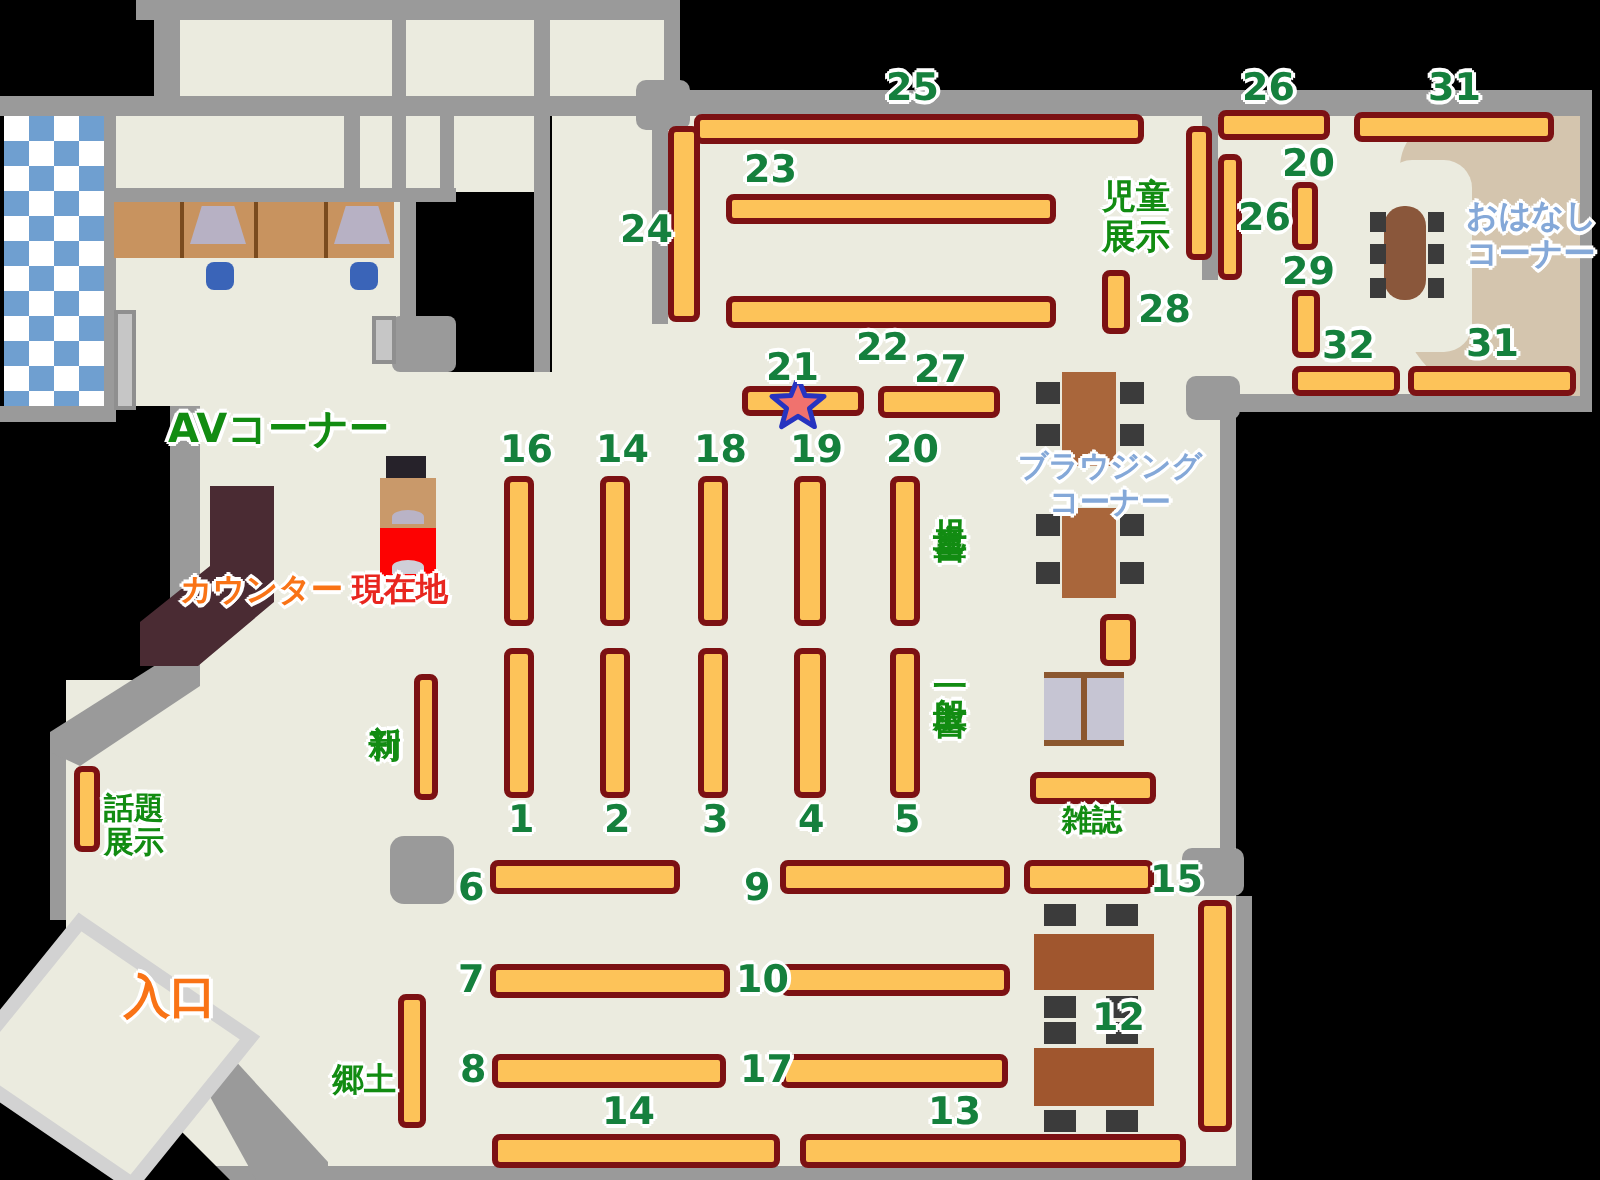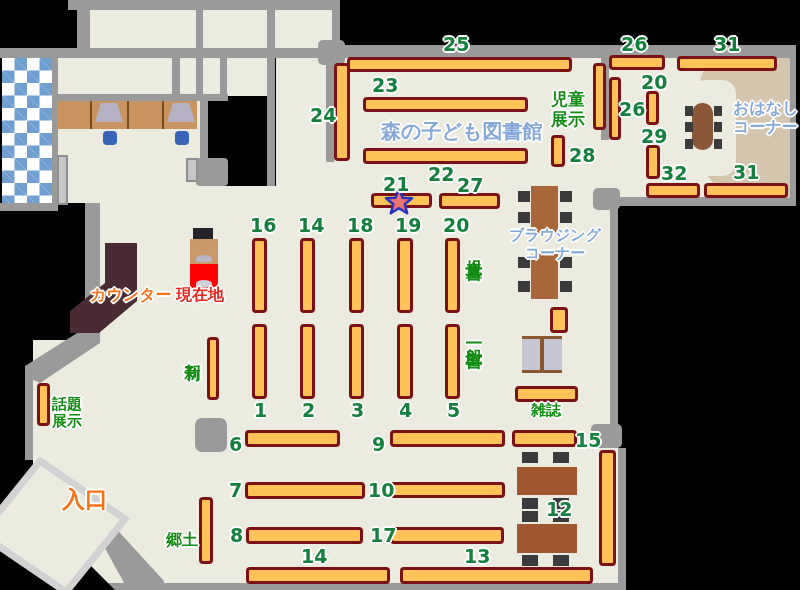--- a/index.html
+++ b/index.html
@@ -206,38 +206,38 @@
   <div class="num ol" style="left:372px;top:435px;">9</div>
   <div class="num ol" style="left:575px;top:431px;">15</div>
   <div class="num ol" style="left:229px;top:481px;">7</div>
   <div class="num ol" style="left:368px;top:481px;">10</div>
   <div class="num ol" style="left:230px;top:526px;">8</div>
   <div class="num ol" style="left:370px;top:526px;">17</div>
   <div class="num ol" style="left:301px;top:547px;">14</div>
   <div class="num ol" style="left:464px;top:547px;">13</div>
   <div class="num ol" style="left:546px;top:500px;">12</div>
 
-  <div class="ol" style="position:absolute;left:381px;top:118px;color:#84a8d8;font-weight:bold;font-size:20px;">森の子ども図書館</div>
+  <div class="glabel ol" style="left:84px;top:203px;font-size:20px;">AVコーナー</div>
   <div class="blabel ol" style="left:90px;top:286px;">カウンター</div>
   <div class="rlabel ol" style="left:176px;top:287px;">現在地</div>
   <div class="glabel ol vtext" style="left:183px;top:350px;">新刊</div>
   <div class="glabel ol" style="left:52px;top:396px;font-size:15px;">
     <div>話題</div>
       <div>展示</div>
   </div>
   <div class="blabel ol" style="left:62px;top:487px;font-size:23px;">入口</div>
   <div class="glabel ol" style="left:166px;top:531px;">郷土</div>
   <div class="glabel ol" style="left:531px;top:402px;font-size:15px;">雑誌</div>
   <div class="glabel ol vtext" style="left:464px;top:246px;font-size:17px;">児童書</div>
   <div class="glabel ol vtext" style="left:464px;top:334px;font-size:17px;">一般書</div>
   <div class="glabel ol" style="left:551px;top:90px;font-size:17px;">
     <div>児童</div>
       <div>展示</div>
   </div>
-  <div class="lblabel ol" style="left:505px;top:226px;width:100px;">
+  <div class="lblabel ol" style="left:505px;top:226px;width:100px;font-family:Liberation Mono, monospace;">
     <div>ブラウジング</div>
       <div>コーナー</div>
   </div>
   <div class="lblabel ol" style="left:733px;top:98px;font-size:16px;text-align:left;">
     <div>おはなし</div>
       <div>コーナー</div>
   </div>
 
 </div>
 

